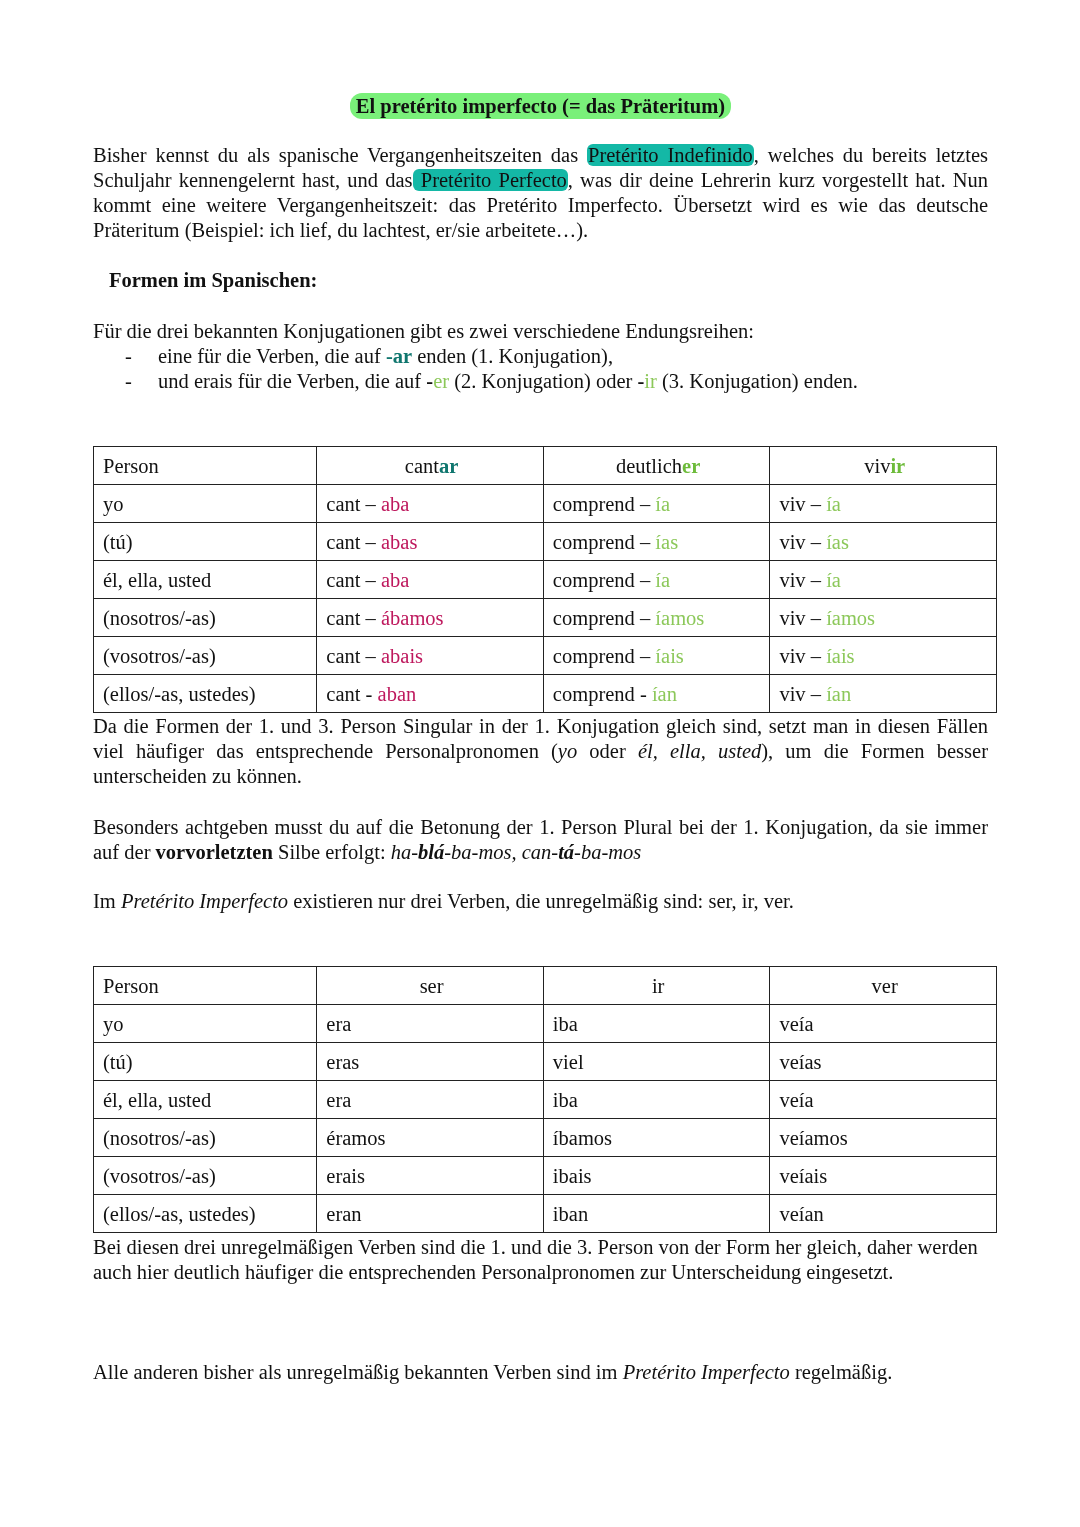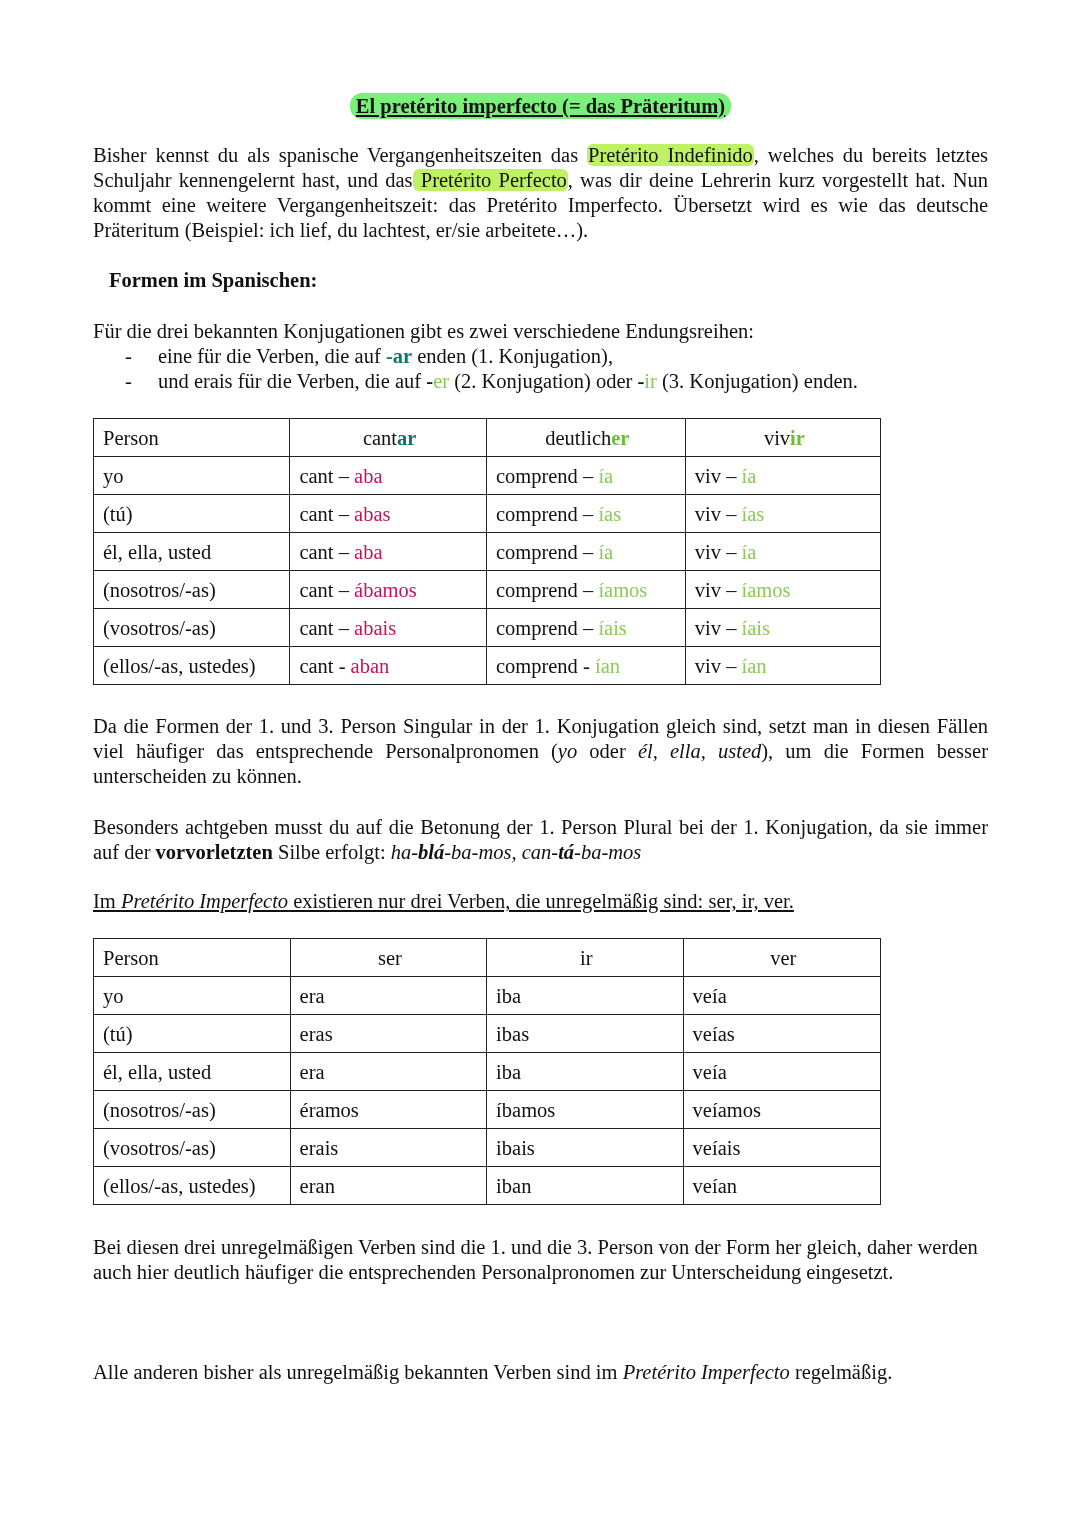--- a/index.html
+++ b/index.html
@@ -4,35 +4,35 @@
 <style>
   html, body { margin: 0; padding: 0; background: #ffffff; }
   body {
     width: 1080px; height: 1527px; position: relative; overflow: hidden;
     font-family: "Liberation Serif", "DejaVu Serif", serif;
     color: #111; font-size: 20.5px;
   }
   .page { position: absolute; left: 93px; top: 0; width: 895px; }
   .title-wrap { position: absolute; top: 93px; left: 0; width: 895px; text-align: center; }
   .title {
-    display: inline-block; font-weight: bold; text-decoration: underline;
+    display: inline-block; font-weight: bold; 
     background: #7af07a; border-radius: 12px; padding: 0 6px; font-size: 20.5px; line-height: 26px;
   }
   .para { position: absolute; left: 0; width: 895px; line-height: 25px; text-align: justify; }
-  .hl { background: #bef264; border-radius: 6px; padding: 0 1px; }
+  .hl { background: #14b8a6; border-radius: 6px; padding: 0 1px; }
   .heading { position: absolute; left: 0; top: 268px; font-weight: bold; line-height: 25px; margin-left: 16px; }
   .list { position: absolute; left: 0; top: 344px; margin: 0; padding: 0; list-style: none; line-height: 25px; }
   .list li { position: relative; padding-left: 65px; }
   .list li .dash { position: absolute; left: 32px; }
   .blue { color: #be185d; }
   .green { color: #8cc85a; }
   .blue-b { color: #0f766e; font-weight: bold; }
   .green-b { color: #6dbb3a; font-weight: bold; }
   table.conj {
-    position: absolute; left: 0; border-collapse: collapse; width: 788px;
+    position: absolute; left: 0; border-collapse: collapse; width: 904px; margin-top: 28px;
   }
   table.conj td {
     border: 1.5px solid #222; height: 37px; padding: 0 9px; width: 187px;
     vertical-align: middle; line-height: 22px;
   }
   table.conj td.center { text-align: center; padding-left: 12px; }
   i { font-style: italic; }
 </style>
 </head>
 <body>
@@ -98,40 +98,40 @@
       <td><span>comprend - </span><span class="green">ían</span></td>
       <td><span>viv – </span><span class="green">ían</span></td>
     </tr>
   </tbody>
     </table>
 
   <div class="para" style="top:714px;"><span>Da die Formen der 1. und 3. Person Singular in der 1. Konjugation gleich sind, setzt man in diesen Fällen viel häufiger das entsprechende Personalpronomen (</span><i>yo</i><span> oder </span><i>él, ella, usted</i><span>), um die Formen besser unterscheiden zu können.</span></div>
 
   <div class="para" style="top:815px;"><span>Besonders achtgeben musst du auf die Betonung der 1. Person Plural bei der 1. Konjugation, da sie immer auf der </span><b>vorvorletzten</b><span> Silbe erfolgt: </span><i><span>ha-</span><b>blá</b><span>-ba-mos, can-</span><b>tá</b><span>-ba-mos</span></i></div>
 
-  <div class="para" style="top:889px;text-decoration:underline;"><span>Im </span><i>Pretérito Imperfecto</i><span> existieren nur drei Verben, die unregelmäßig sind: ser, ir, ver.</span></div>
+  <div class="para" style="top:889px;"><span>Im </span><i>Pretérito Imperfecto</i><span> existieren nur drei Verben, die unregelmäßig sind: ser, ir, ver.</span></div>
 
   <table class="conj" style="top:938px;">
     <tbody>
         <tr>
       <td>Person</td>
       <td class="center">ser</td>
       <td class="center">ir</td>
       <td class="center">ver</td>
     </tr>
     <tr>
       <td>yo</td>
       <td>era</td>
       <td>iba</td>
       <td>veía</td>
     </tr>
     <tr>
       <td>(tú)</td>
       <td>eras</td>
-      <td>ibas</td>
+      <td>viel</td>
       <td>veías</td>
     </tr>
     <tr>
       <td>él, ella, usted</td>
       <td>era</td>
       <td>iba</td>
       <td>veía</td>
     </tr>
     <tr>
       <td>(nosotros/-as)</td>

